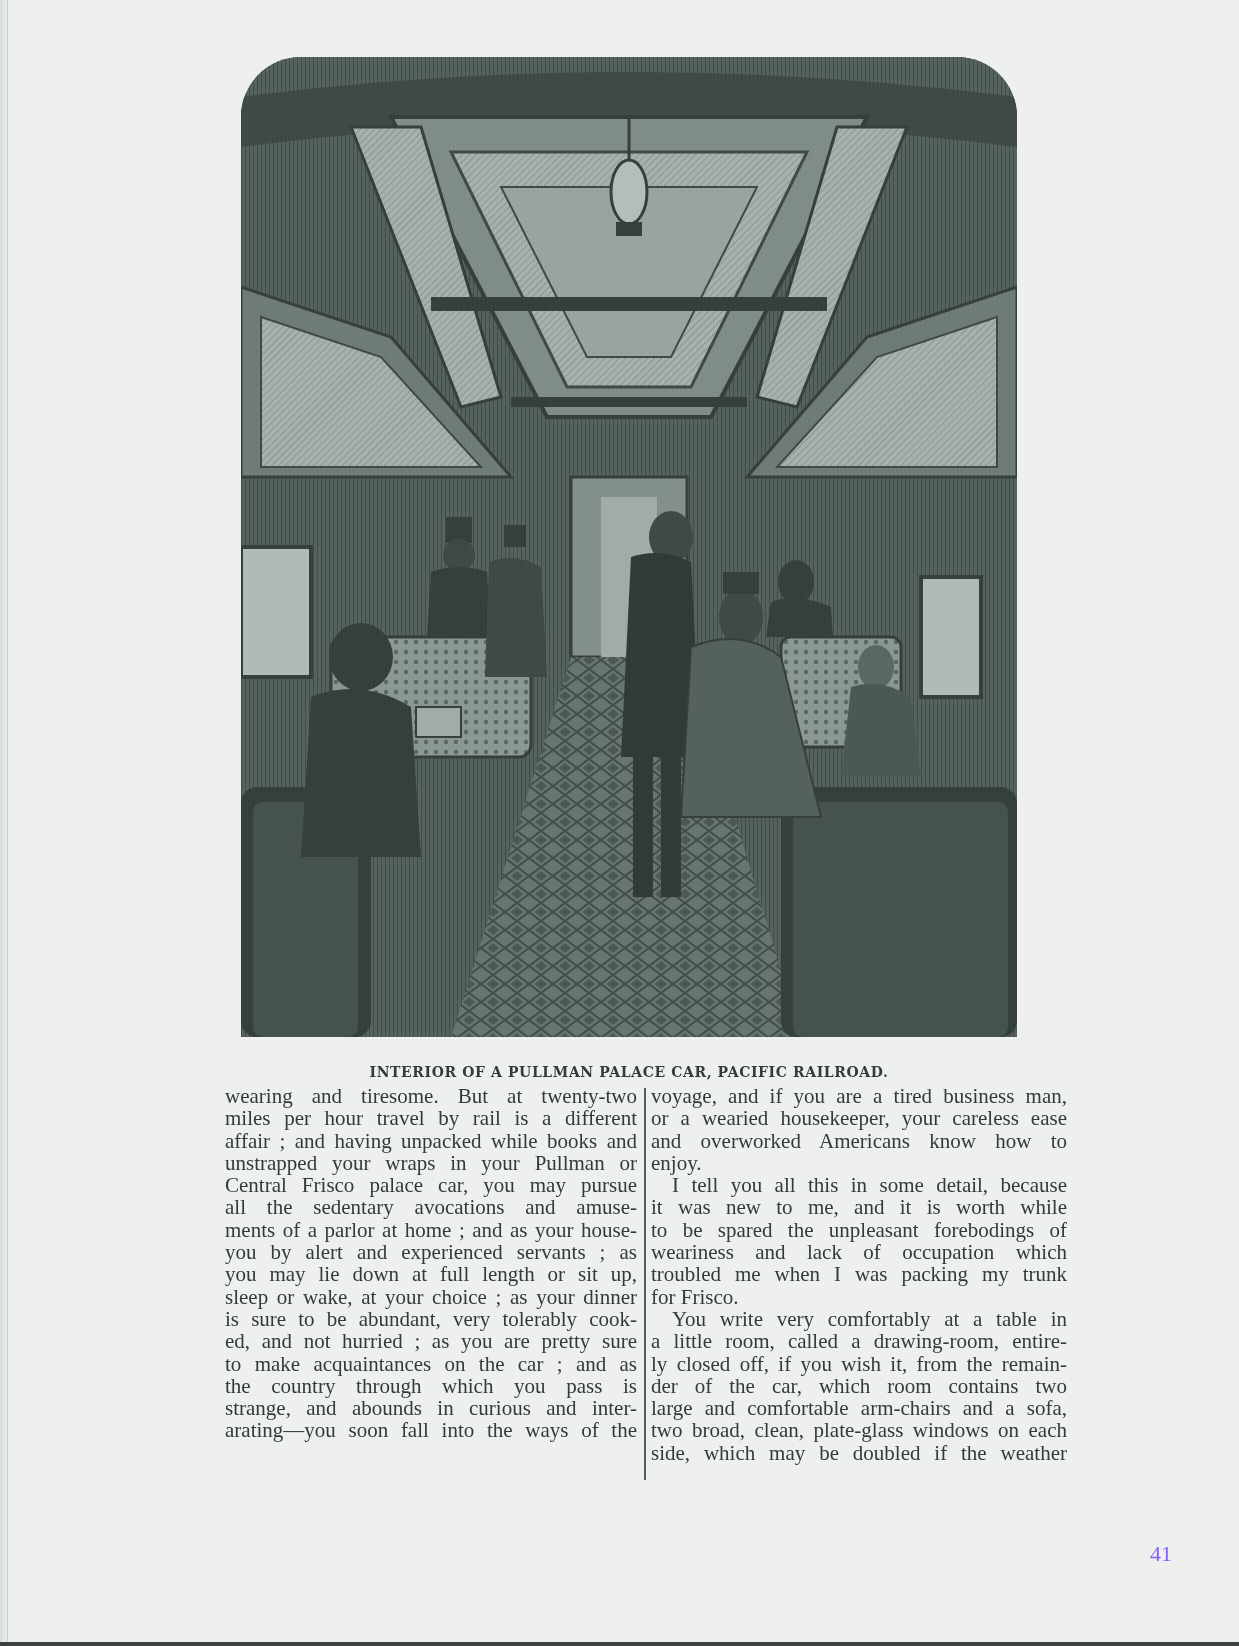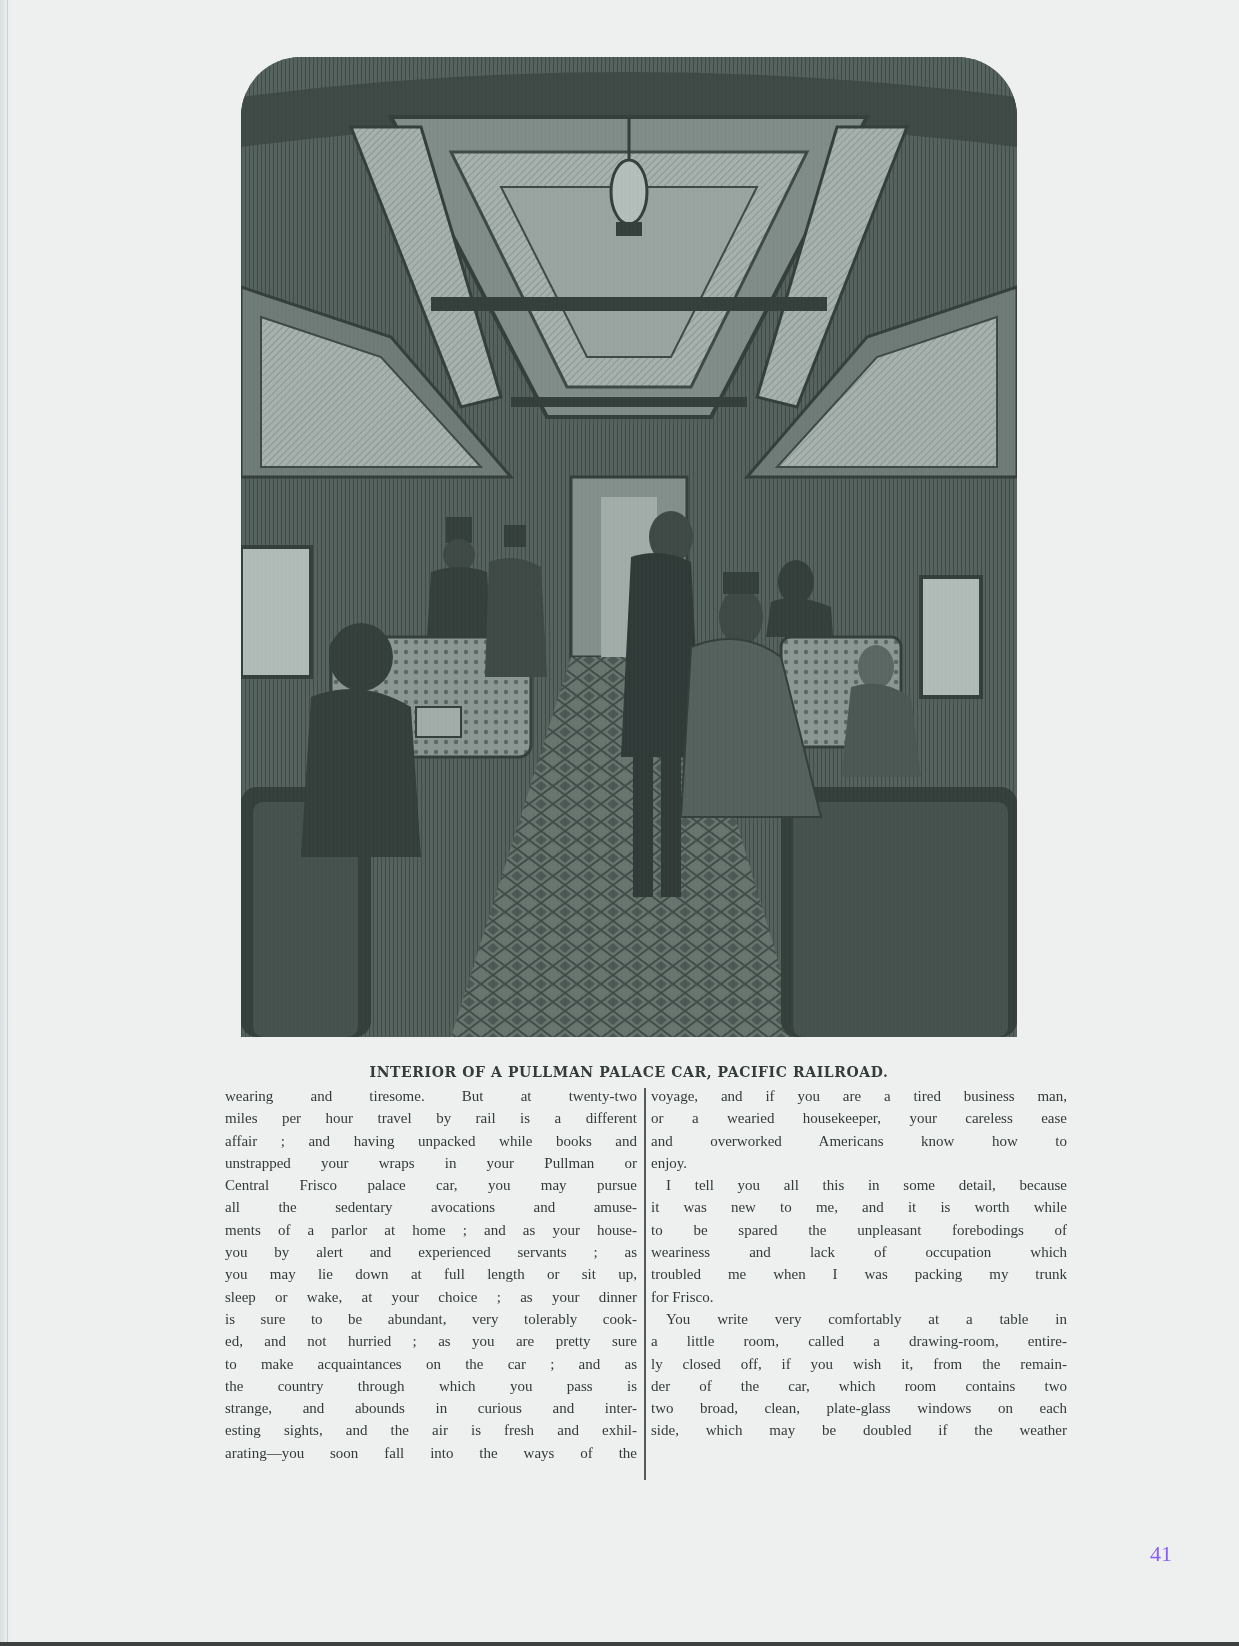--- a/index.html
+++ b/index.html
@@ -28,21 +28,21 @@
   .caption {
     position: absolute; left: 241px; top: 1056px; width: 776px; text-align: center;
     font-family: "DejaVu Serif", serif; font-weight: bold;
     font-size: 14px; letter-spacing: 0.6px; color: #343c3a;
     font-variant: small-caps;
     margin-top: 8px;
   }
   .column {
     position: absolute; top: 1085px;
     font-family: "Liberation Serif", "DejaVu Serif", serif;
-    font-size: 15px; line-height: 22.3px; color: #333b39;
+    font-size: 21px; line-height: 22.3px; color: #333b39;
     text-align: justify; text-align-last: justify;
   }
   .column .line { display: block; white-space: nowrap; height: 22.3px; overflow: visible; }
   .column .line.last { text-align-last: left; }
   .col-left { left: 225px; width: 412px; }
   .col-right { left: 651px; width: 416px; }
   .divider {
     position: absolute; left: 644px; top: 1088px; width: 1.5px; height: 392px; background: #545c5a;
   }
   .page-number {
@@ -157,40 +157,40 @@
   <span class="line">all the sedentary avocations and amuse-</span>
   <span class="line">ments of a parlor at home ; and as your house-</span>
   <span class="line">you by alert and experienced servants ; as</span>
   <span class="line">you may lie down at full length or sit up,</span>
   <span class="line">sleep or wake, at your choice ; as your dinner</span>
   <span class="line">is sure to be abundant, very tolerably cook-</span>
   <span class="line">ed, and not hurried ; as you are pretty sure</span>
   <span class="line">to make acquaintances on the car ; and as</span>
   <span class="line">the country through which you pass is</span>
   <span class="line">strange, and abounds in curious and inter-</span>
-  <span class="line">esting sights, and the air is fresh and exhil-</span>
   <span class="line">arating—you soon fall into the ways of the</span>
 </div>
 
 <div class="divider"></div>
 
 <div class="column col-right">
   <span class="line">voyage, and if you are a tired business man,</span>
   <span class="line">or a wearied housekeeper, your careless ease</span>
   <span class="line">and overworked Americans know how to</span>
   <span class="line last">enjoy.</span>
   <span class="line"> I tell you all this in some detail, because</span>
   <span class="line">it was new to me, and it is worth while</span>
   <span class="line">to be spared the unpleasant forebodings of</span>
   <span class="line">weariness and lack of occupation which</span>
   <span class="line">troubled me when I was packing my trunk</span>
   <span class="line last">for Frisco.</span>
   <span class="line"> You write very comfortably at a table in</span>
   <span class="line">a little room, called a drawing-room, entire-</span>
   <span class="line">ly closed off, if you wish it, from the remain-</span>
   <span class="line">der of the car, which room contains two</span>
+  <span class="line">large and comfortable arm-chairs and a sofa,</span>
   <span class="line">two broad, clean, plate-glass windows on each</span>
   <span class="line">side, which may be doubled if the weather</span>
 </div>
 
 <div class="page-number">41</div>
 
 <div class="bottom-strip"></div>
 
 </body></html>

